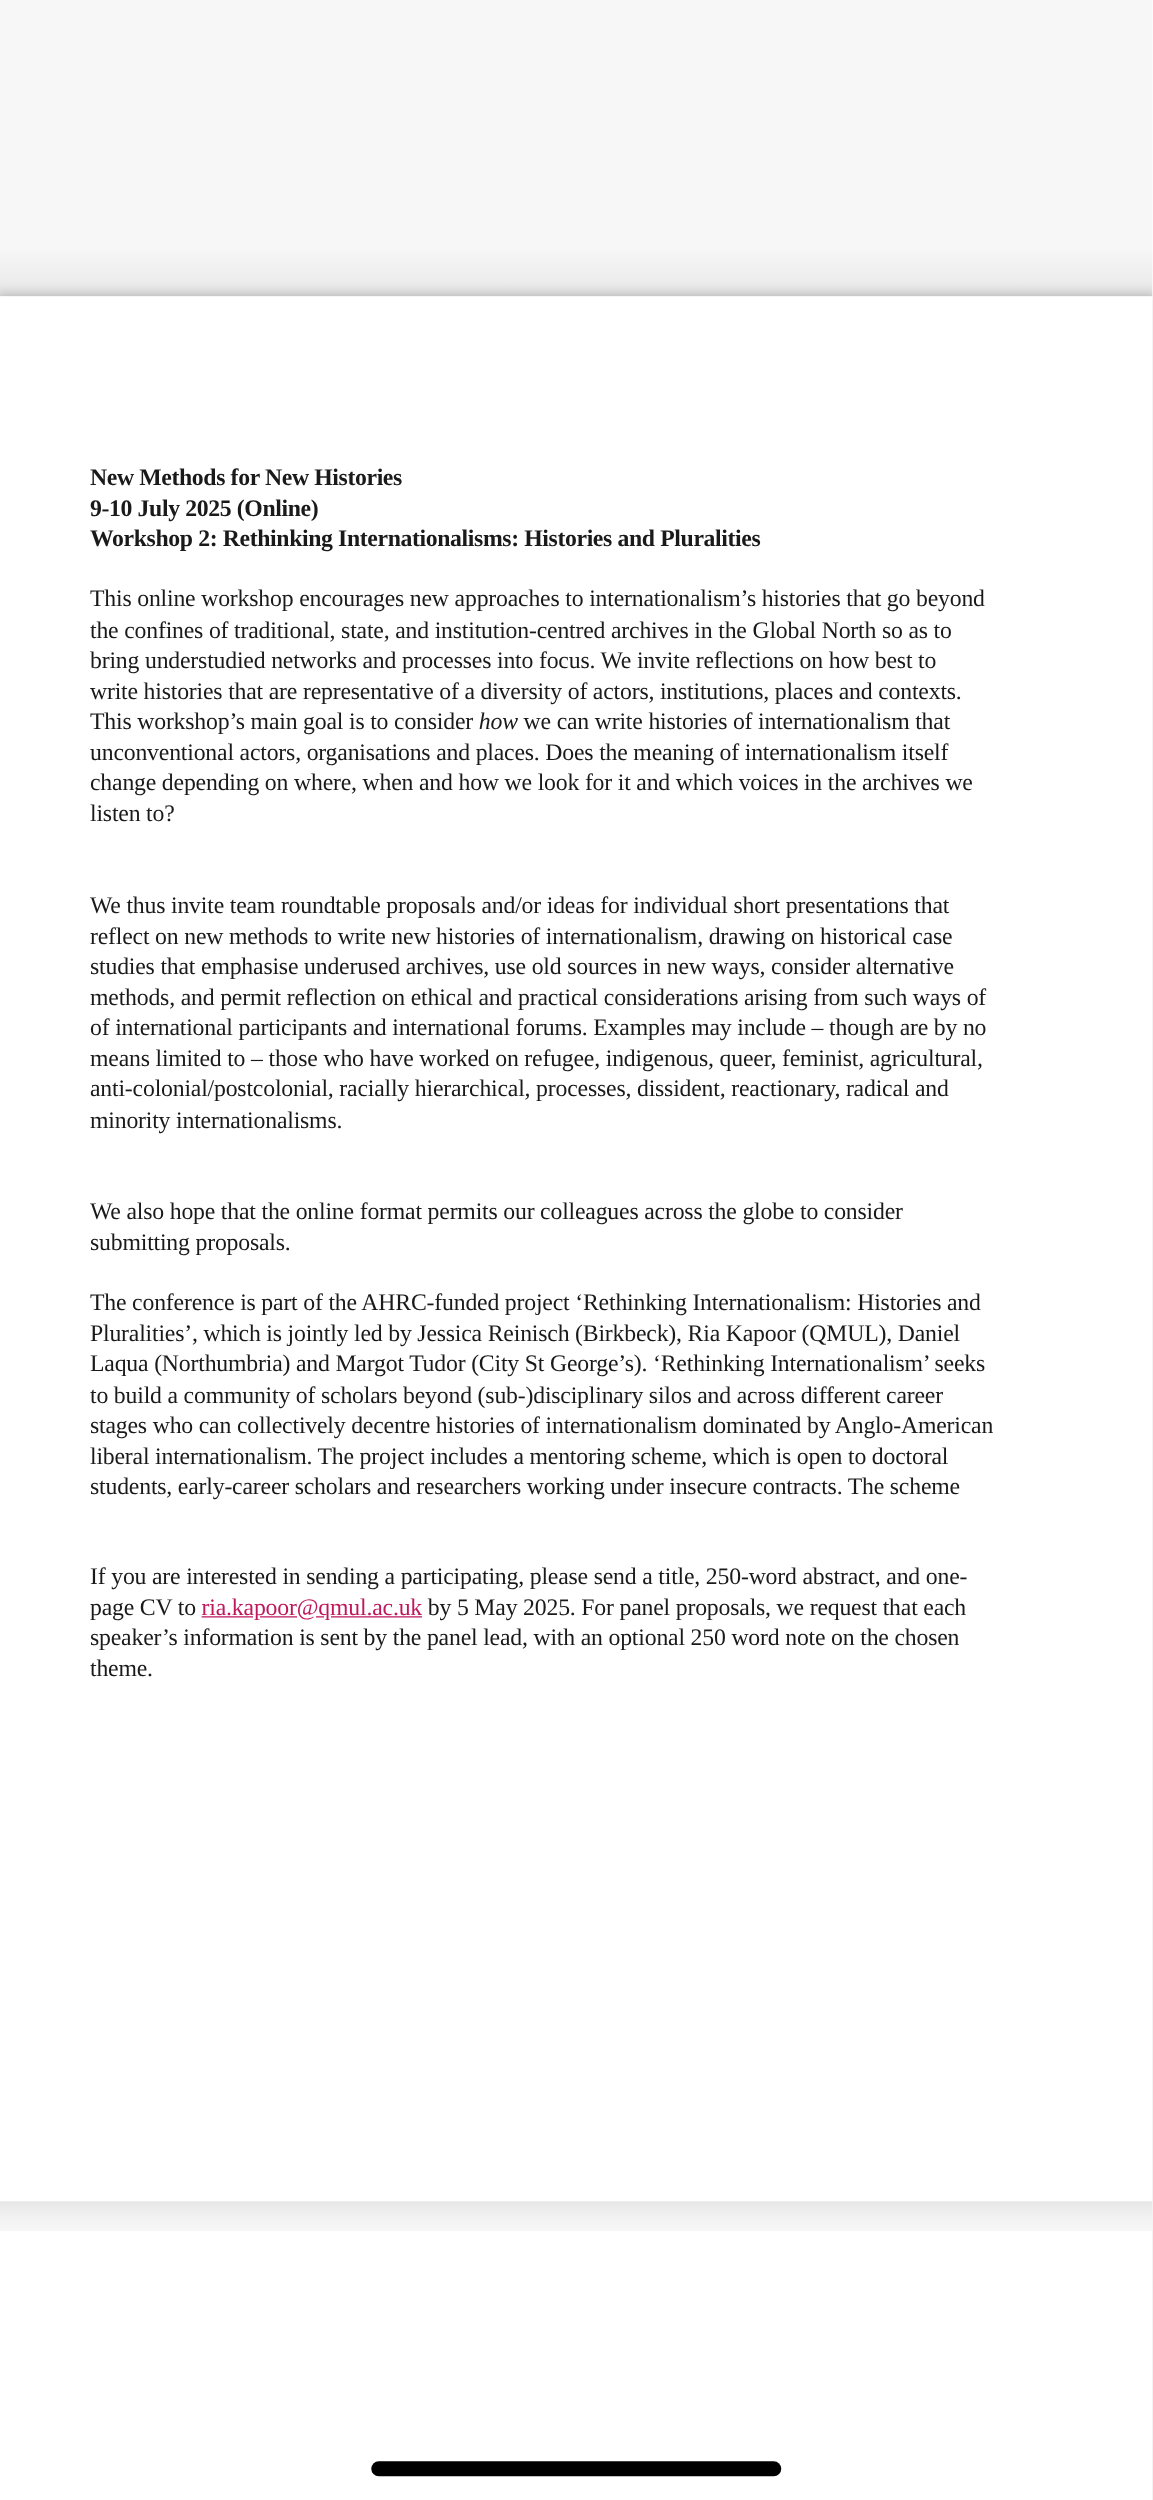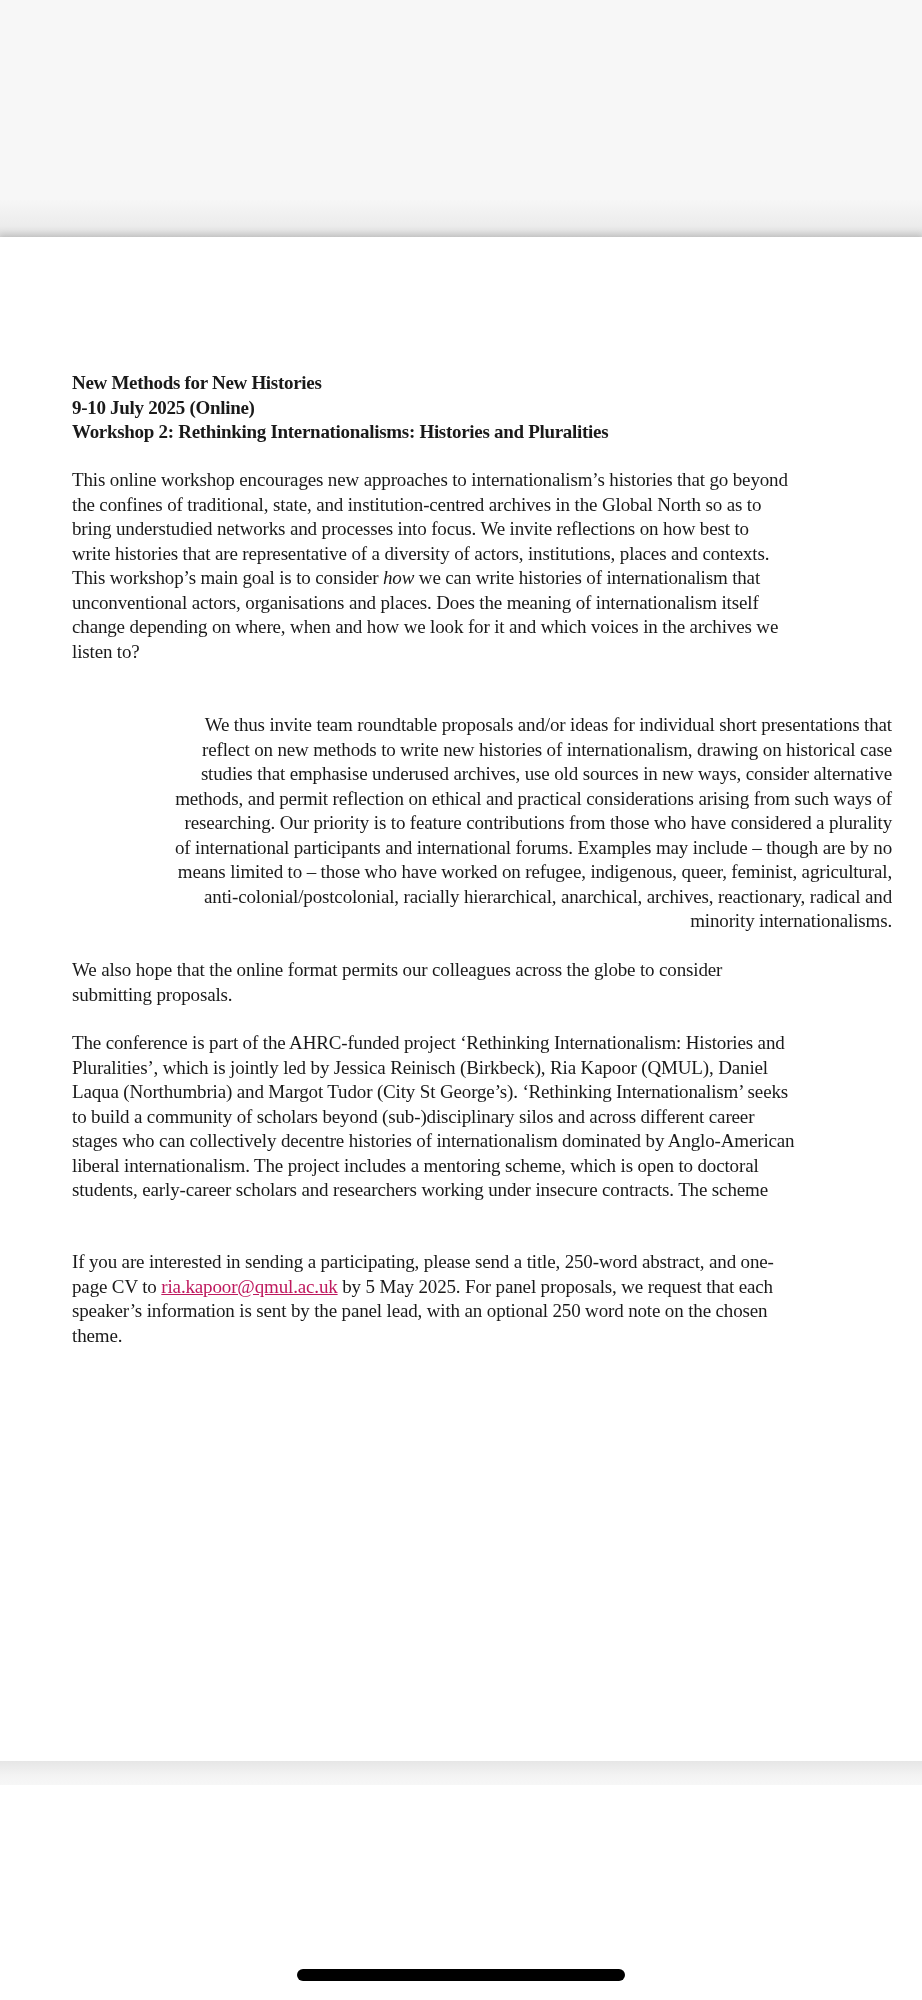--- a/index.html
+++ b/index.html
@@ -54,29 +54,28 @@
     <span class="line">This online workshop encourages new approaches to internationalism’s histories that go beyond</span>
     <span class="line">the confines of traditional, state, and institution-centred archives in the Global North so as to</span>
     <span class="line">bring understudied networks and processes into focus. We invite reflections on how best to</span>
     <span class="line">write histories that are representative of a diversity of actors, institutions, places and contexts.</span>
     <span class="line"><span>This workshop’s main goal is to consider </span><span class="italic">how</span><span> we can write histories of internationalism that</span></span>
     <span class="line">unconventional actors, organisations and places. Does the meaning of internationalism itself</span>
     <span class="line">change depending on where, when and how we look for it and which voices in the archives we</span>
     <span class="line">listen to?</span>
   </div>
 
-  <div class="block" style="top:476px;text-align:right;">
+  <div class="block" style="top:476px;">
     <span class="line">We thus invite team roundtable proposals and/or ideas for individual short presentations that</span>
     <span class="line">reflect on new methods to write new histories of internationalism, drawing on historical case</span>
     <span class="line">studies that emphasise underused archives, use old sources in new ways, consider alternative</span>
     <span class="line">methods, and permit reflection on ethical and practical considerations arising from such ways of</span>
-    <span class="line">researching. Our priority is to feature contributions from those who have considered a plurality</span>
     <span class="line">of international participants and international forums. Examples may include – though are by no</span>
     <span class="line">means limited to – those who have worked on refugee, indigenous, queer, feminist, agricultural,</span>
-    <span class="line">anti-colonial/postcolonial, racially hierarchical, anarchical, archives, reactionary, radical and</span>
+    <span class="line">anti-colonial/postcolonial, racially hierarchical, processes, dissident, reactionary, radical and</span>
     <span class="line">minority internationalisms.</span>
   </div>
 
   <div class="block" style="top:721px;">
     <span class="line">We also hope that the online format permits our colleagues across the globe to consider</span>
     <span class="line">submitting proposals.</span>
   </div>
 
   <div class="block" style="top:794px;">
     <span class="line">The conference is part of the AHRC-funded project ‘Rethinking Internationalism: Histories and</span>

